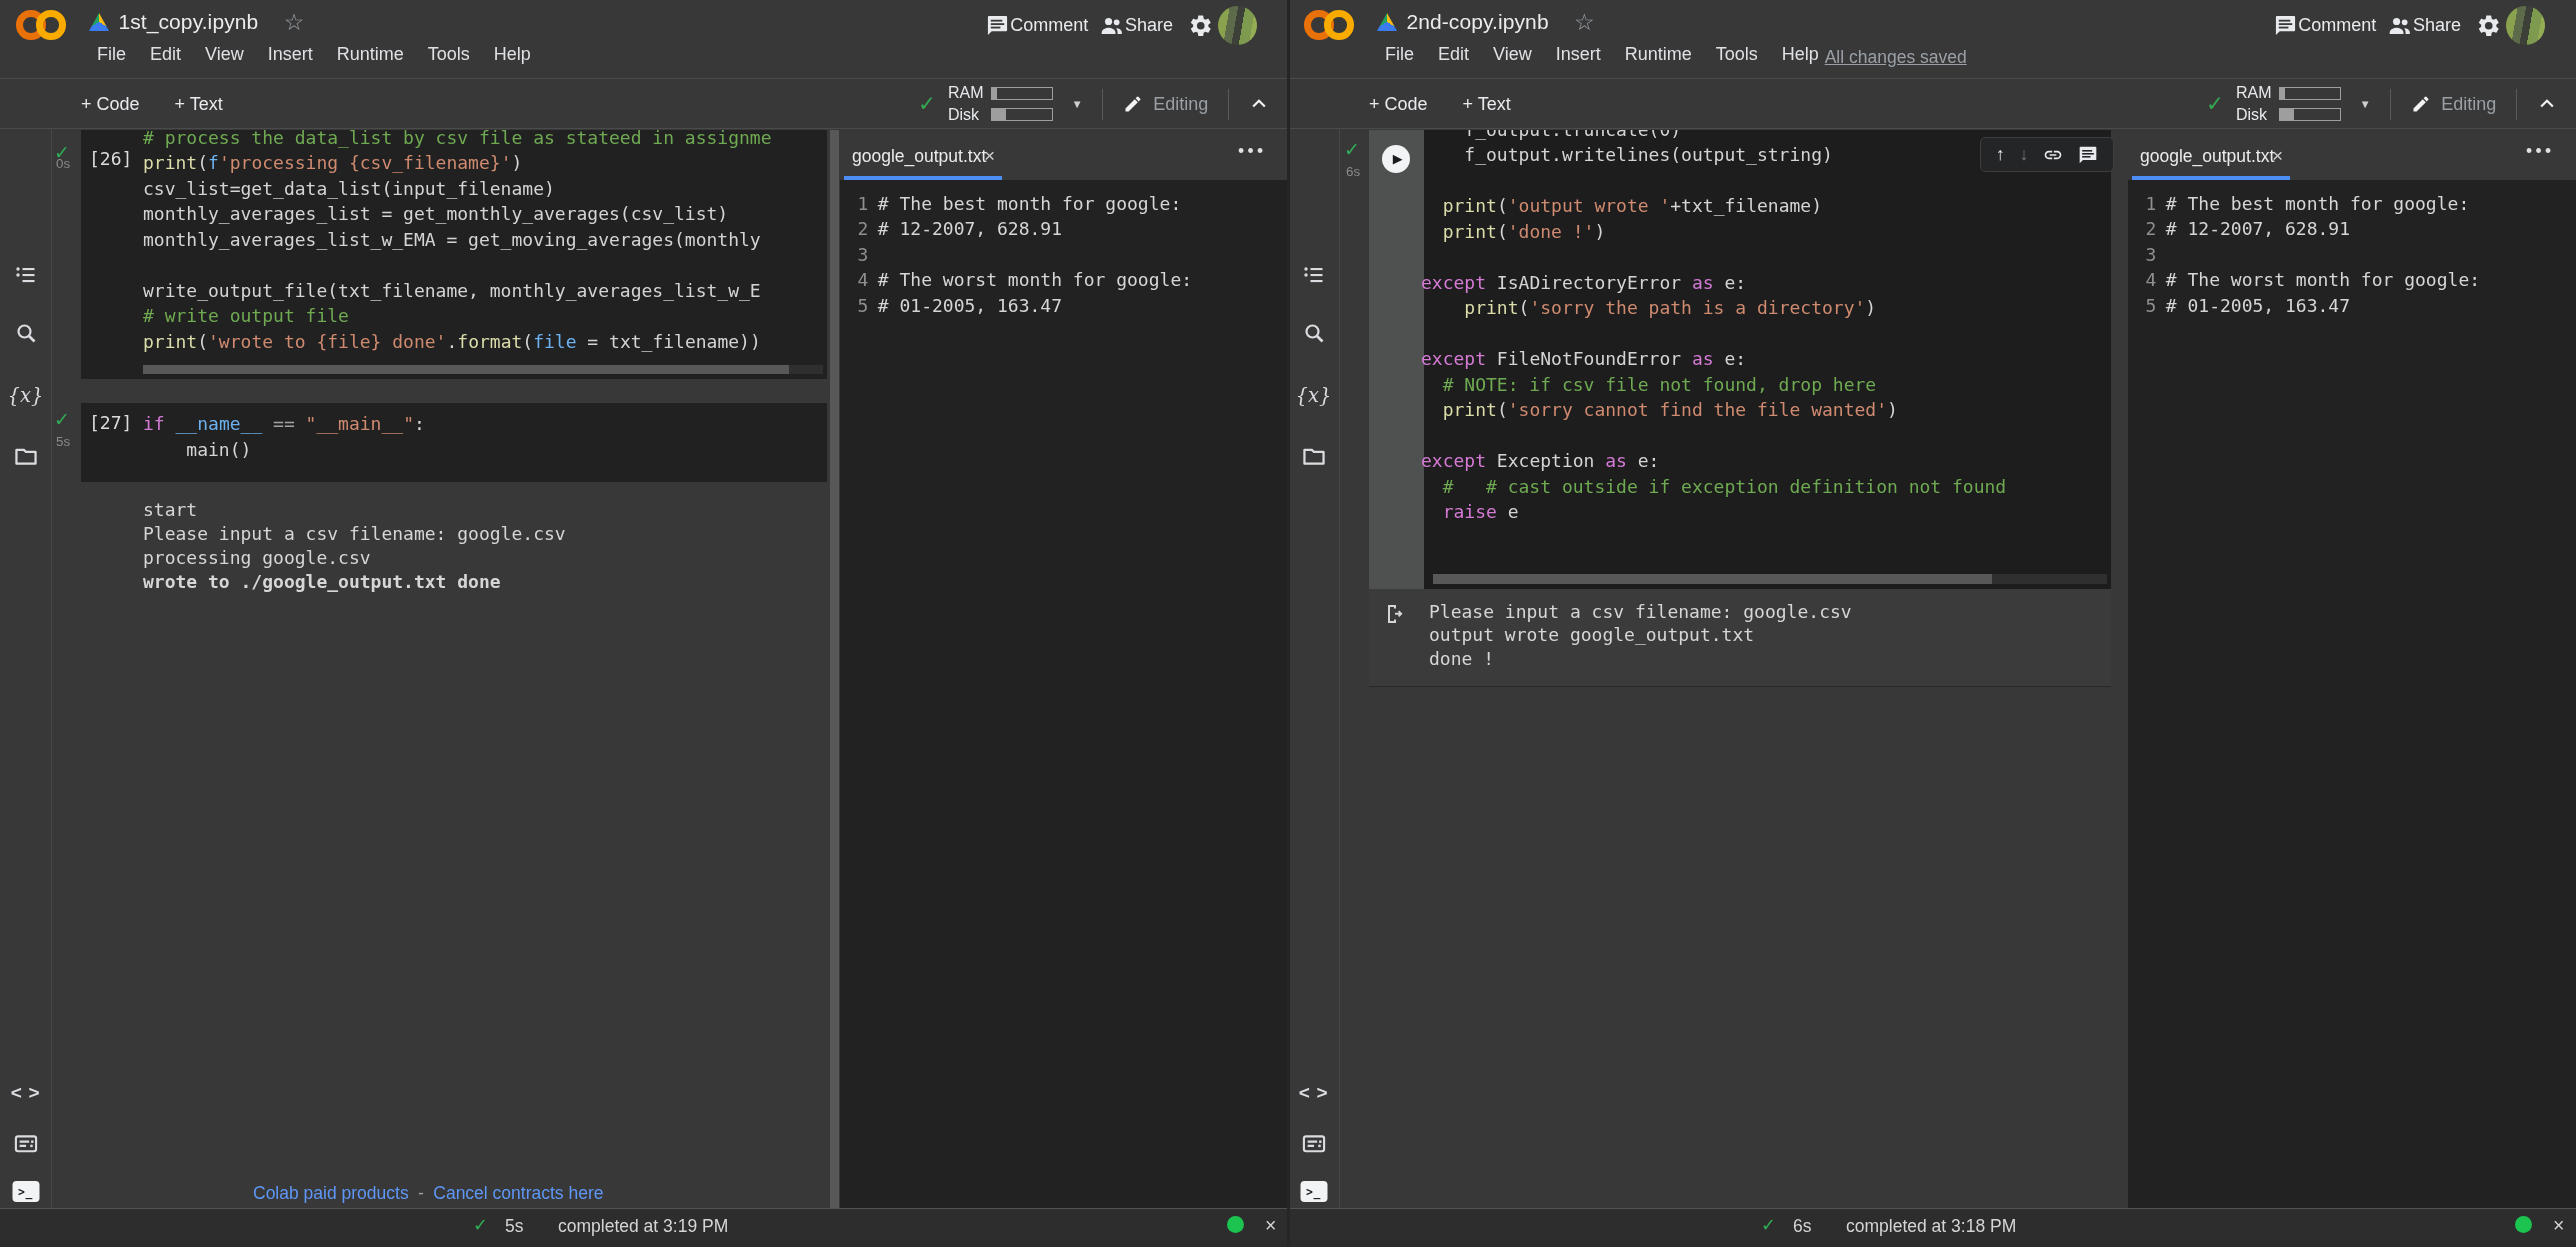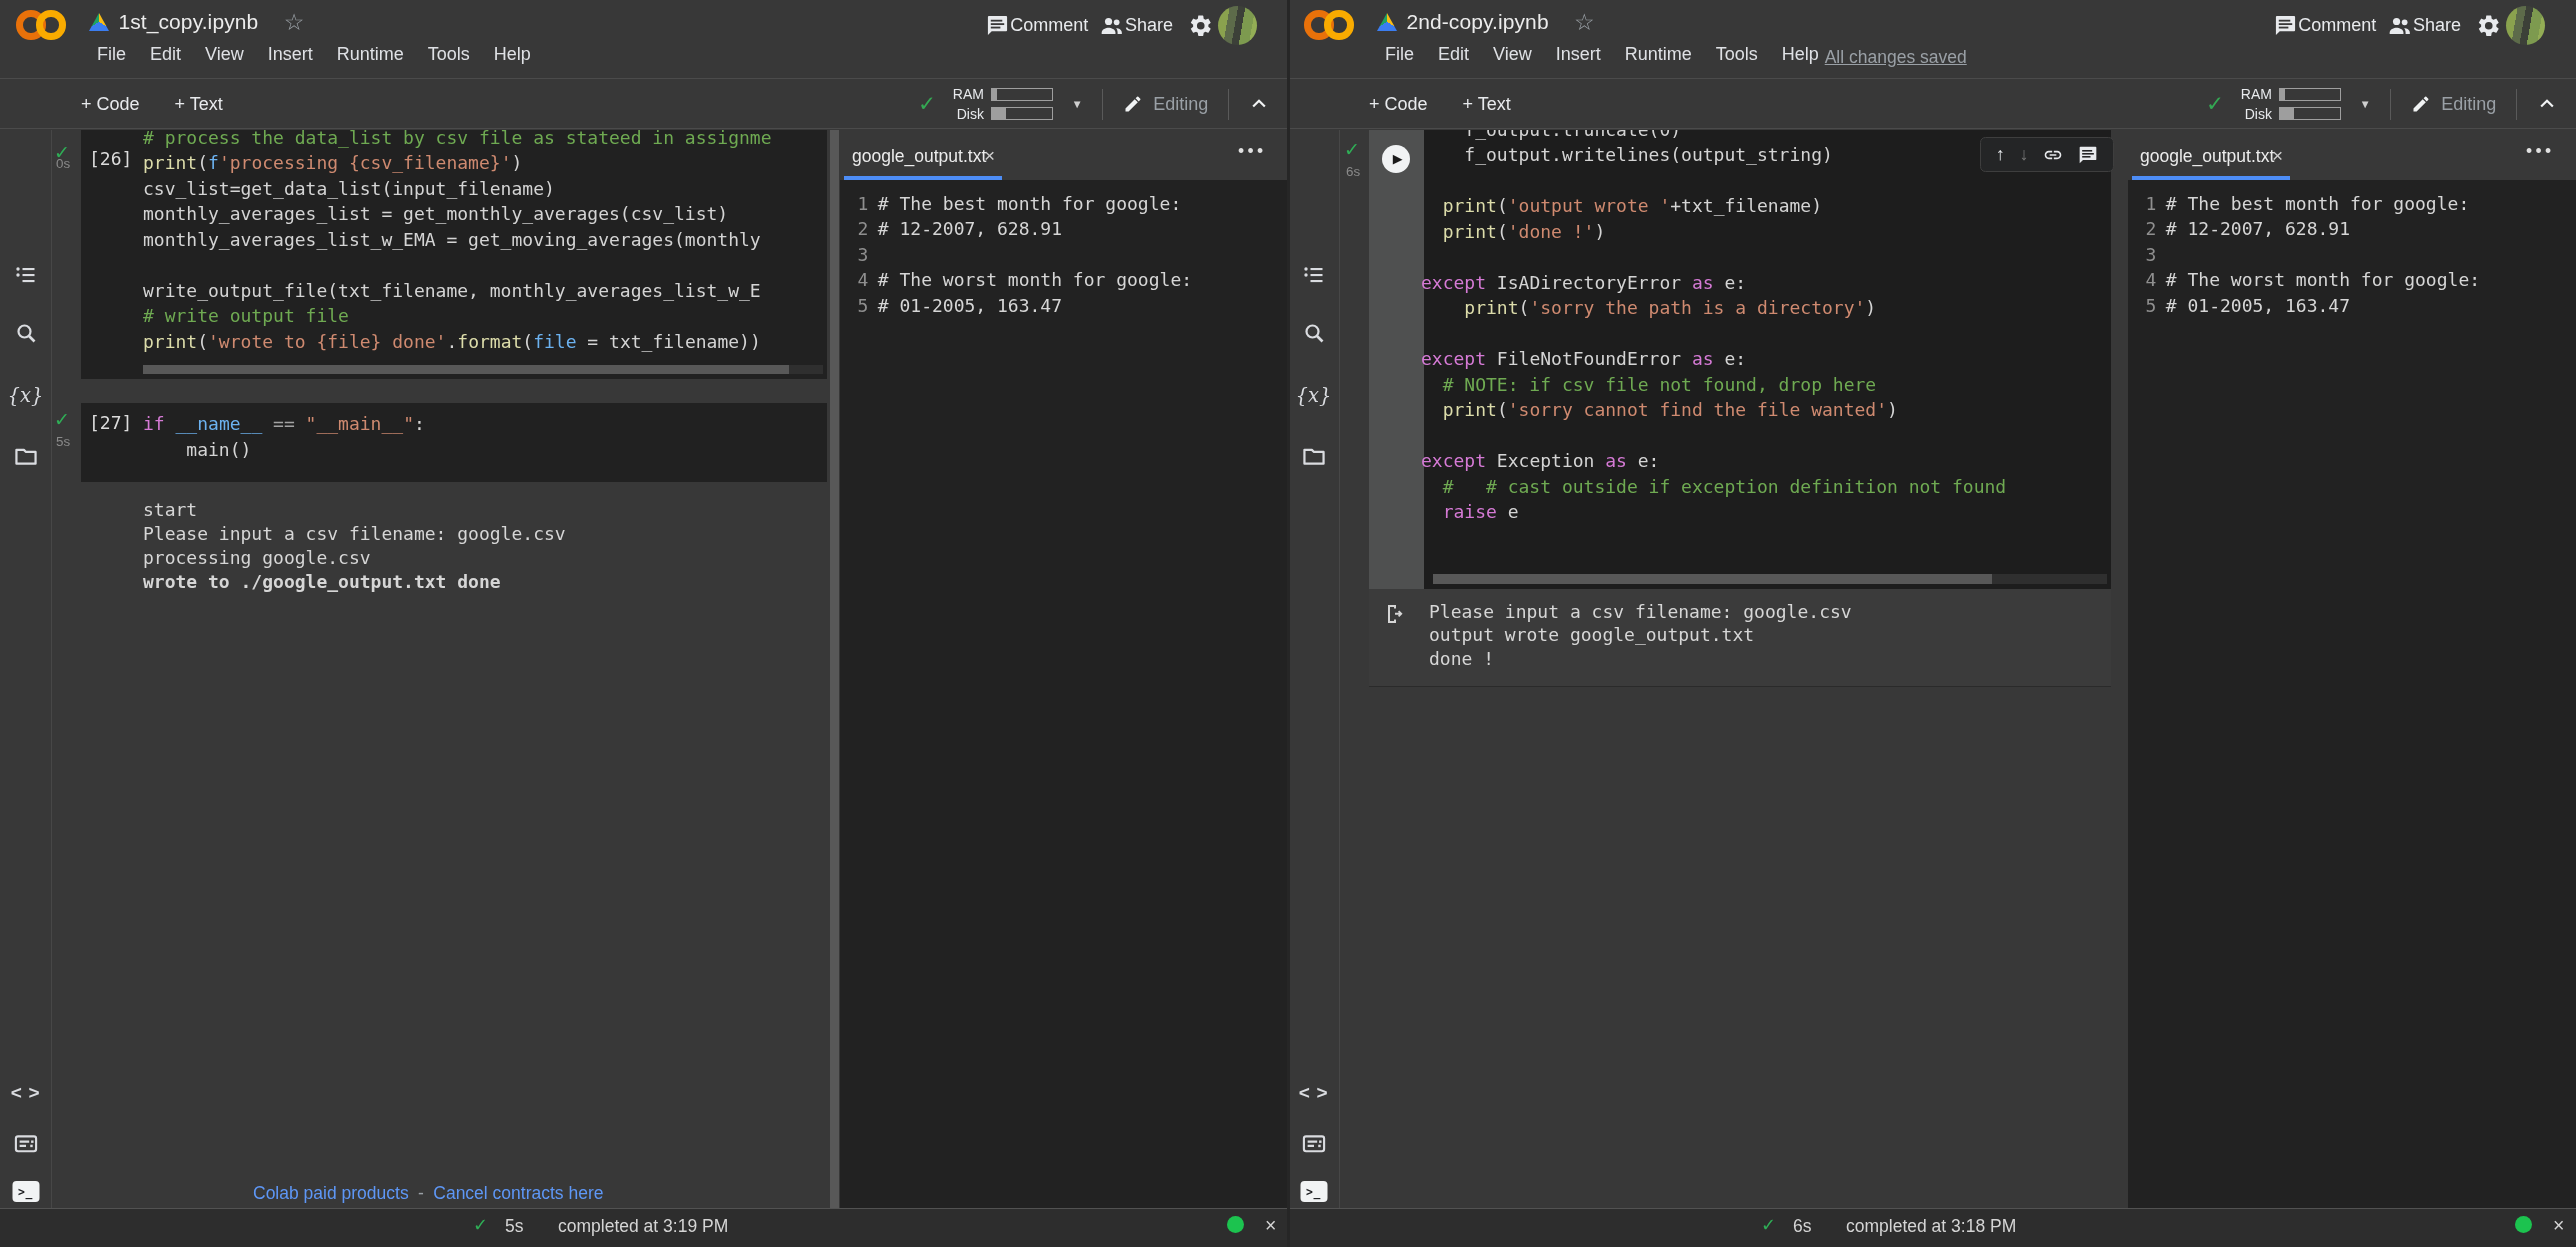--- a/index.html
+++ b/index.html
@@ -27,21 +27,21 @@
   .avatar{width:39px;height:39px;border-radius:50%;margin-left:4px;
     background:linear-gradient(100deg,#8aa24e 0 26%,#5d6b4a 26% 44%,#3c4038 44% 60%,#7d9a4f 60% 82%,#93ad55 82%)}
 
   
   .toolbar{position:absolute;top:79px;left:0;right:0;height:50px;border-bottom:0.7px solid #4b4b4b;background:#383838}
   .tb-left{position:absolute;left:81px;top:0;height:50px;display:flex;align-items:center;gap:35px;font-size:18px;color:#e8eaed}
   .tb-right{position:absolute;right:19px;top:0;height:50px;display:flex;align-items:center}
   .tb-check{color:#34a853;font-size:21.5px;margin-right:12px}
   .resmeter{display:flex;flex-direction:column;gap:3.4px}
   .resrow{display:flex;align-items:center;gap:6.7px}
-  .reslabel{width:36px;text-align:right;font-size:14px;color:#e8eaed}
+  .reslabel{width:36px;text-align:left;font-size:16px;color:#e8eaed}
   .resbar{width:62px;height:13.4px;border:1.3px solid #9e9e9e;position:relative;background:transparent}
   .resfill{position:absolute;left:0;top:0;bottom:0;background:#9e9e9e}
   .caret{font-size:11.4px;color:#cfcfcf;margin:0 19px}
   .vsep{width:0.7px;height:31px;background:#5a5a5a}
   .pencil{margin:0 10.7px 0 20px;color:#f1f3f4}
   .modetxt{font-size:18px;color:#9aa0a6;margin-right:20px}
   .chev{margin-left:20px;color:#f1f3f4}
 
   
   .sidebar{position:absolute;top:130px;bottom:32px;left:0;width:52px;border-right:0.7px solid #474747;background:#383838}

